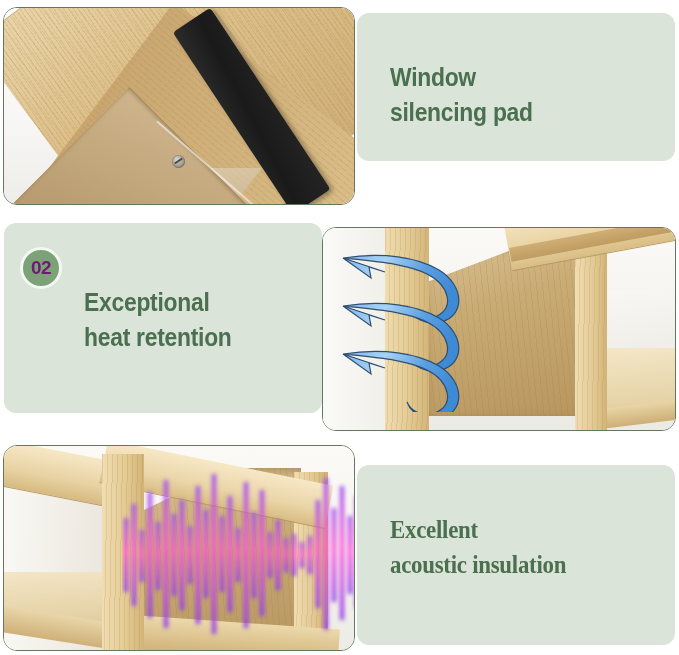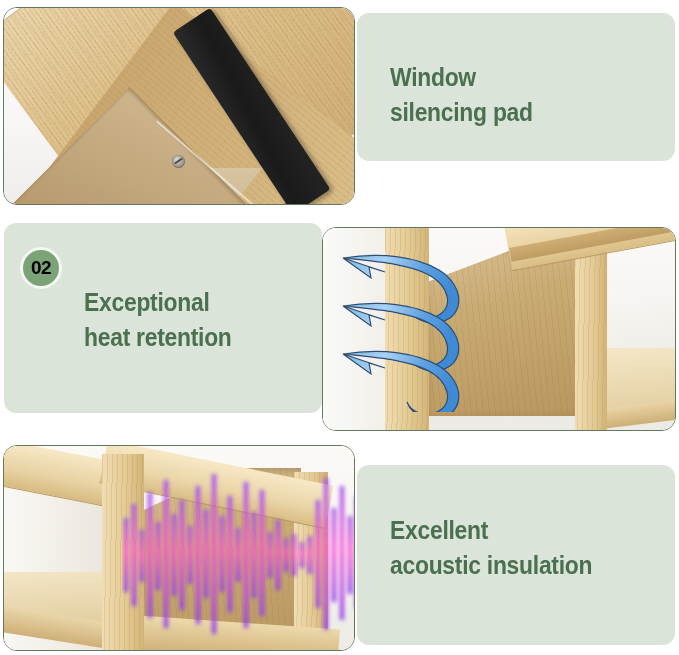--- a/index.html
+++ b/index.html
@@ -25,21 +25,21 @@
   #row-3 { top: 440px; height: 215px; }
 
   
   .text-card {
     position: absolute;
     background: #dbe4d8;
     border-radius: 12px;
   }
   #row-1 .text-card { left: 357px; top: 13px;  width: 318px; height: 148px; }
   #row-2 .text-card { left: 4px;   top: 5px;   width: 318px; height: 190px; }
-  #row-3 .text-card { left: 357px; top: 25px;  width: 318px; height: 180px; }
+  #row-3 .text-card { left: 357px; top: 25px;  width: 318px; height: 180px; font-family: Liberation Serif, serif; }
 
   .card-text {
     position: absolute;
     color: #4a7050;
     font-weight: 700;
     font-size: 26px;
     line-height: 1.33;
     letter-spacing: -0.3px;
     transform: scaleX(0.88);
     transform-origin: left center;
@@ -49,21 +49,21 @@
   #row-2 .card-text { left: 80px; top: 62px; }
   #row-3 .card-text { left: 33px; top: 48px; }
 
   
   .badge {
     position: absolute;
     width: 42px; height: 42px;
     border-radius: 50%;
     background: #7ca377;
     border: 3px solid #f4f7f3;
-    color: #000000;
+    color: #701a75;
     font-size: 19px;
     font-weight: 700;
     display: flex;
     align-items: center;
     justify-content: center;
     letter-spacing: -0.5px;
   }
   #row-2 .badge { left: 16px;  top: 24px; }
 
   

